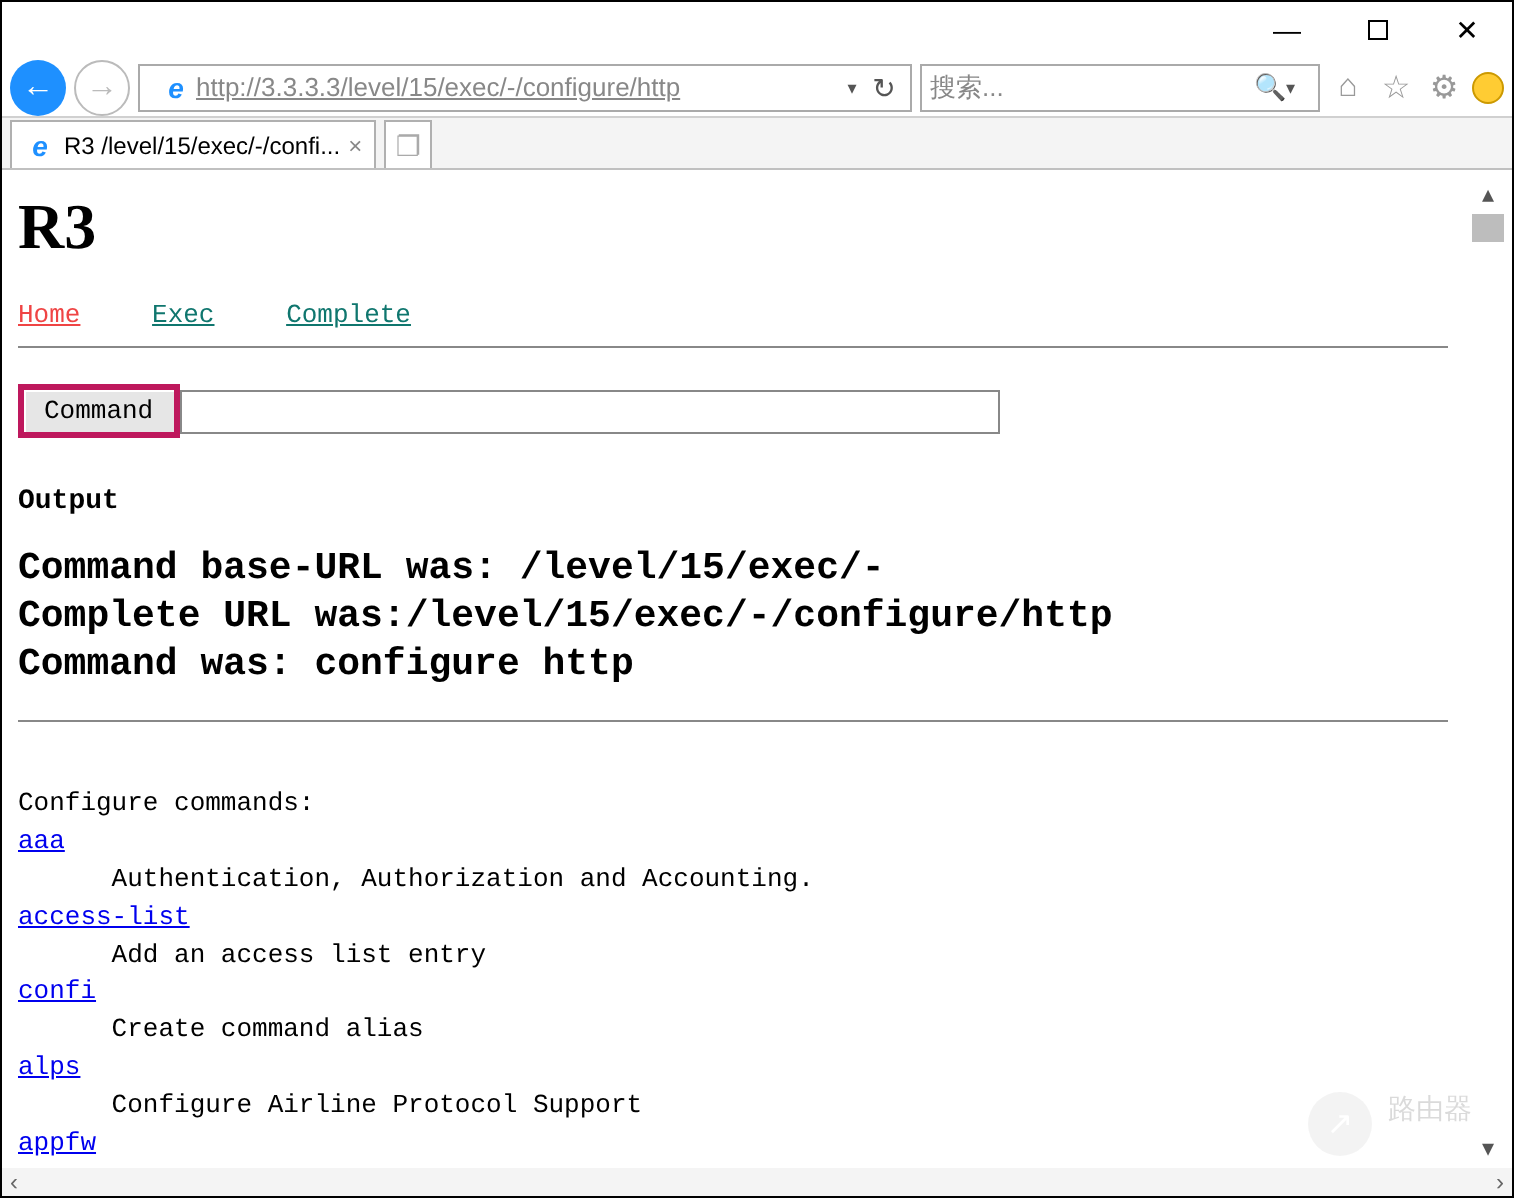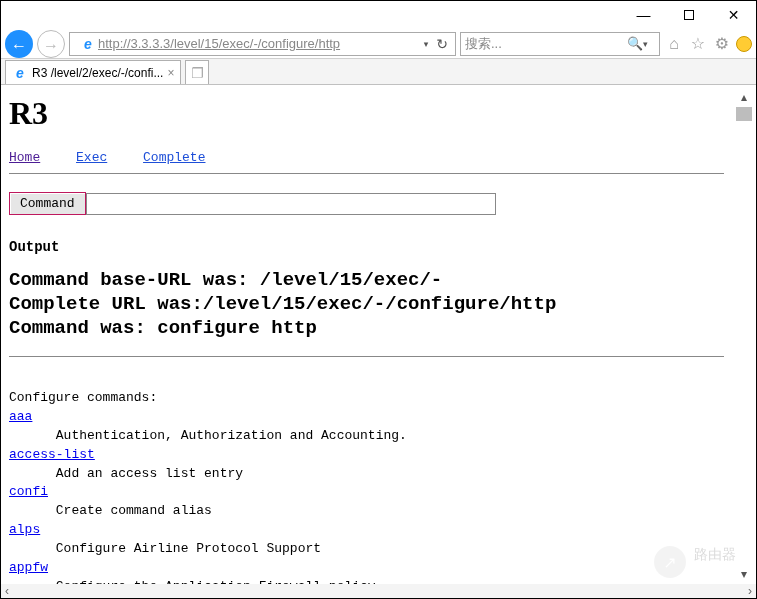--- a/index.html
+++ b/index.html
@@ -145,27 +145,27 @@
     font-family: "Times New Roman", serif;
     font-size:32px;
     font-weight:bold;
     margin:4px 0 18px 0;
   }
   .navlinks {
     font-family:"Consolas","Courier New",monospace;
     font-size:13px;
     margin-bottom:2px;
   }
-  .navlinks a { color:#1d4ed8; text-decoration:underline; margin-right:28px;}
-  .navlinks a.home { color:#4c1d95; }
+  .navlinks a { color:#0f766e; text-decoration:underline; margin-right:28px;}
+  .navlinks a.home { color:#ef4444; }
   .page hr { border:none; border-top:1px solid #888; margin:8px 0 18px 0;}
   .cmdrow { display:flex; align-items:center; }
   .cmdbtn {
     background:#e6e6e6;
-    border:1px solid #be185d;
+    border:3px solid #be185d;
     padding:3px 10px;
     font-family:"Consolas","Courier New",monospace;
     font-size:13px;
     box-shadow:inset 1px 1px 0 #fff;
   }
   .cmdinput {
     flex:0 0 410px;
     height:22px;
     border:1px solid #888;
     margin-left:0;
@@ -286,21 +286,21 @@
   </div>
   <div class="toolicon">⌂</div>
   <div class="toolicon">☆</div>
   <div class="toolicon">⚙</div>
   <div class="smiley"></div>
 </div>
 
 <div class="tabbar">
   <div class="tab">
     <span class="ie-icon-small" style="margin:0">e</span>
-    <span class="tabtxt">R3 /level/2/exec/-/confi...</span>
+    <span class="tabtxt">R3 /level/15/exec/-/confi...</span>
     <span class="close">×</span>
   </div>
   <div class="newtab">
     <span>❐</span>
   </div>
 </div>
 
 <div class="viewport">
   <div class="page">
     <div class="h1">R3</div>

